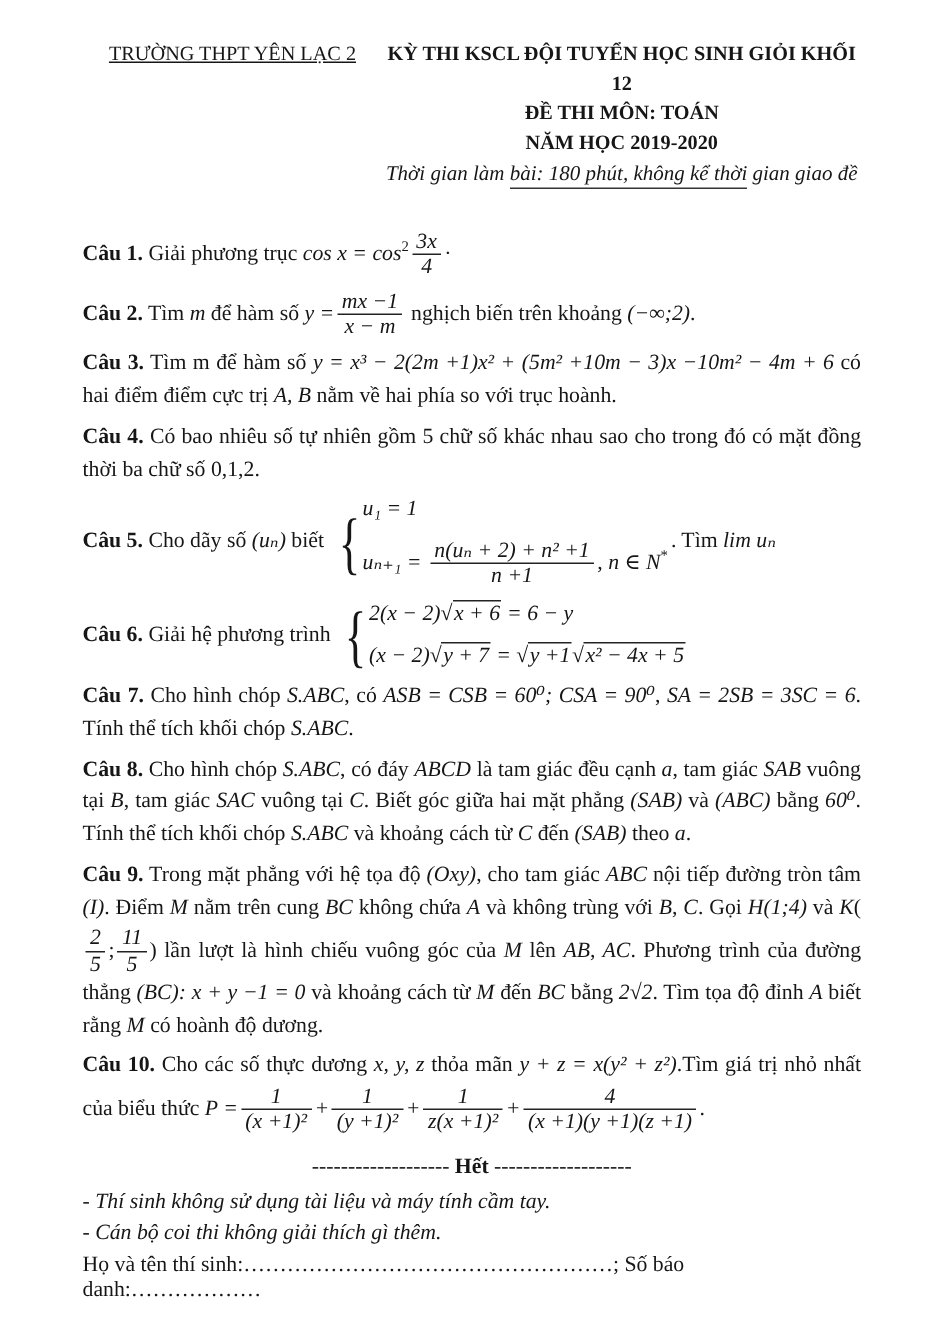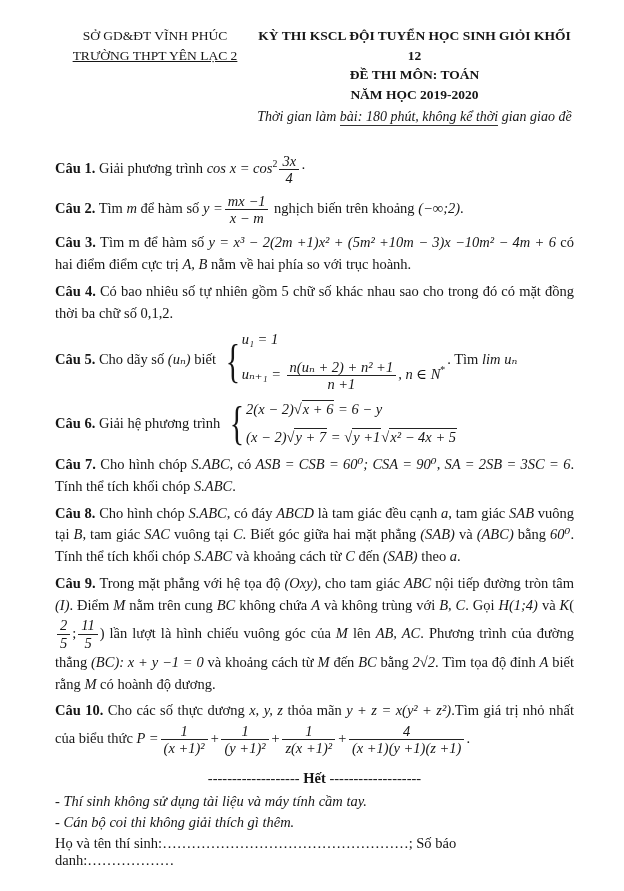--- a/index.html
+++ b/index.html
@@ -36,32 +36,31 @@
   .note{font-style:italic;margin:0 0 4px 0;}
   .name-line{margin-top:2px;}
 </style>
 </head>
 <body>
 
 <div class="page">
 
   <div class="hdr">
     <div class="hdr-left">
-      <div class="dept">SỞ GD&amp;ĐT VĨNH PHÚC</div>
       <div class="school">TRƯỜNG THPT YÊN LẠC 2</div>
     </div>
     <div class="hdr-right">
       <div class="t1">KỲ THI KSCL ĐỘI TUYỂN HỌC SINH GIỎI KHỐI 12</div>
       <div class="t2">ĐỀ THI MÔN: TOÁN</div>
       <div class="t3">NĂM HỌC 2019-2020</div>
       <div class="time"><span>Thời gian làm </span><span class="uline">bài: 180 phút, không kể thời</span><span> gian giao đề</span></div>
     </div>
   </div>
 
-  <p class="q"><b class="lbl">Câu 1.</b><span><span class="rn"> Giải phương trình </span><span class="mi">cos x = cos</span><sup>2</sup><span class="frac"><span class="fn">3x</span><span class="fd">4</span></span><span class="rn">·</span></span></p>
+  <p class="q"><b class="lbl">Câu 1.</b><span><span class="rn"> Giải phương trục </span><span class="mi">cos x = cos</span><sup>2</sup><span class="frac"><span class="fn">3x</span><span class="fd">4</span></span><span class="rn">·</span></span></p>
 
   <p class="q"><b class="lbl">Câu 2.</b><span><span class="rn"> Tìm </span><span class="mi">m</span><span class="rn"> để hàm số </span><span class="mi">y =</span><span class="frac"><span class="fn">mx −1</span><span class="fd">x − m</span></span><span class="rn"> nghịch biến trên khoảng </span><span class="mi">(−∞;2)</span><span class="rn">.</span></span></p>
 
   <p class="q"><b class="lbl">Câu 3.</b><span><span class="rn"> Tìm m để hàm số </span><span class="mi">y = x³ − 2(2m +1)x² + (5m² +10m − 3)x −10m² − 4m + 6</span><span class="rn"> có hai điểm điểm cực trị </span><span class="mi">A, B</span><span class="rn"> nằm về hai phía so với trục hoành.</span></span></p>
 
   <p class="q"><b class="lbl">Câu 4.</b><span><span class="rn"> Có bao nhiêu số tự nhiên gồm 5 chữ số khác nhau sao cho trong đó có mặt đồng thời ba chữ số 0,1,2.</span></span></p>
 
   <p class="q"><b class="lbl">Câu 5.</b><span><span class="rn"> Cho dãy số </span><span class="mi">(uₙ)</span><span class="rn"> biết </span></span><span class="sys">
         <span class="brace">{</span>
         <span class="rows">

